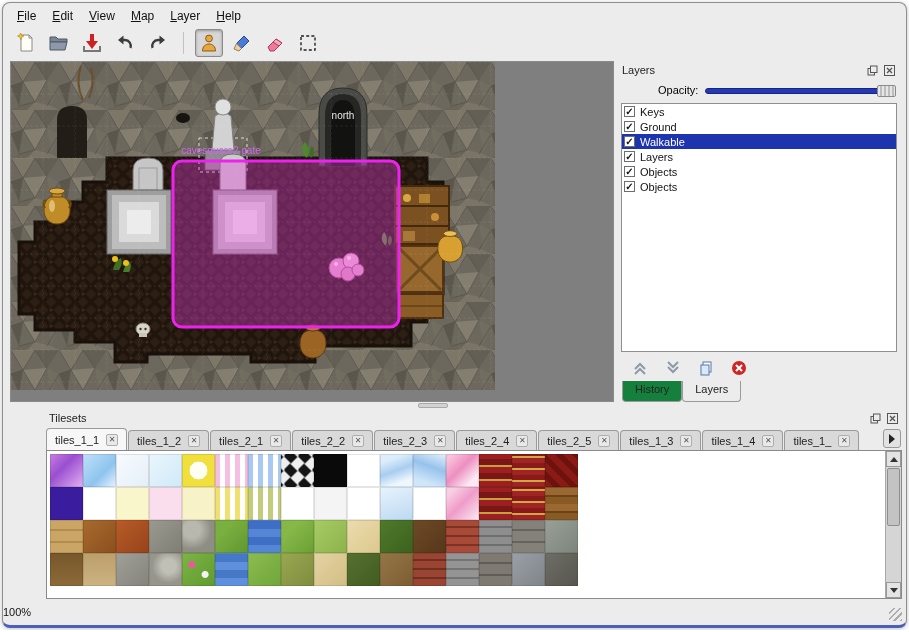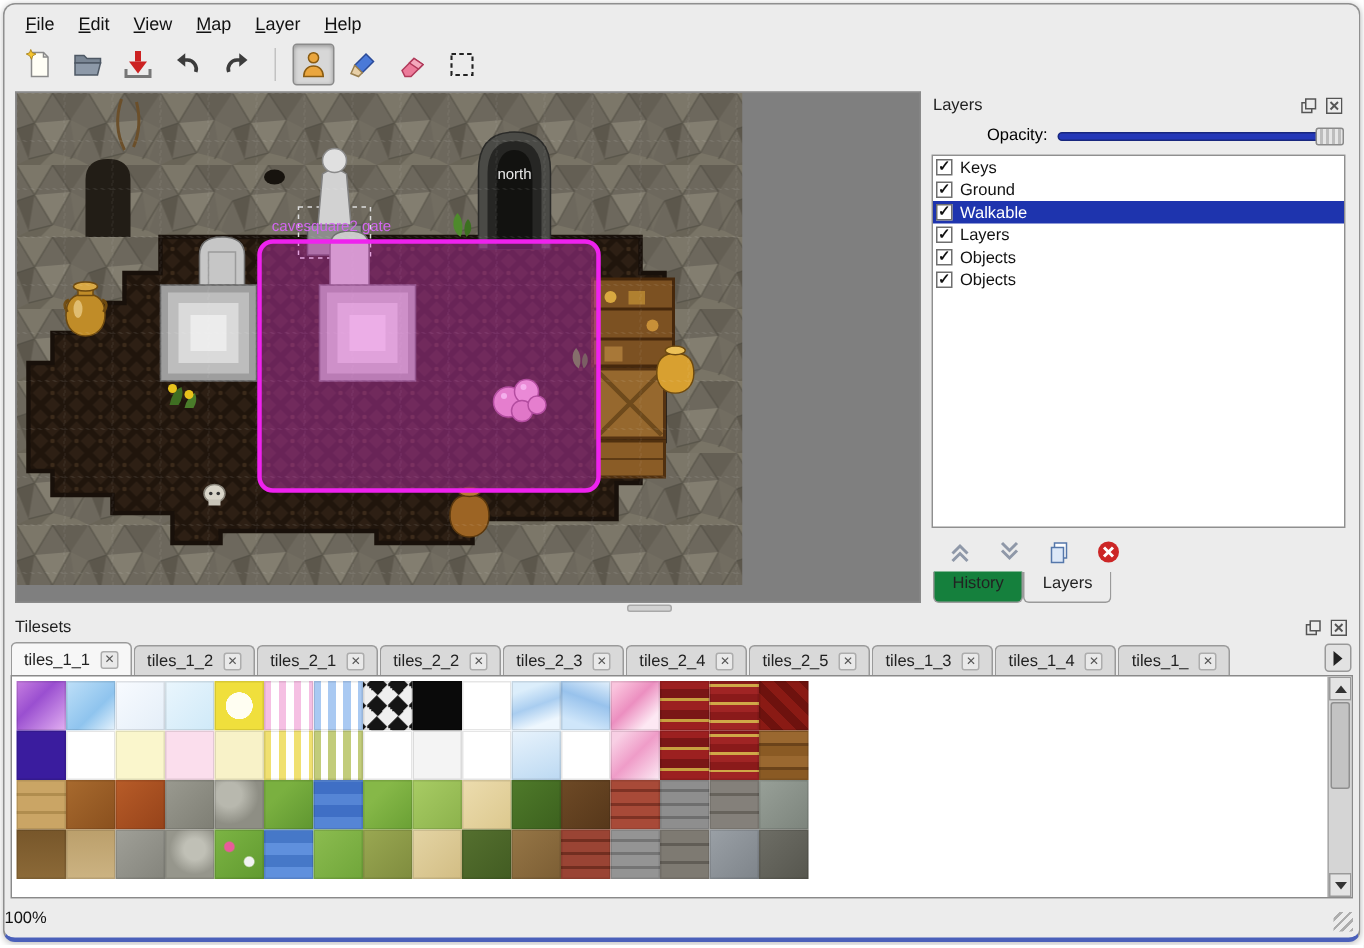--- a/index.html
+++ b/index.html
@@ -38,21 +38,21 @@
   .checkbox{width:11px;height:11px;background:#fff;border:1px solid #6e6e6e;font-size:10px;font-weight:bold;line-height:10px;text-align:center;color:#111;flex:none;}
   .layer-toolbar{height:27px;display:flex;align-items:center;gap:15px;padding:0 12px;}
   .ltb{display:flex;align-items:center;justify-content:center;width:18px;height:18px;}
   .dock-tabs{height:21px;display:flex;padding-left:3px;}
   .dock-tab{font-size:11px;padding:2px 12px 0;border:1px solid #9a9a9a;border-top:none;background:#15803d;border-radius:0 0 4px 4px;color:#222;}
   .dock-tab.active{background:#ececec;}
   
   .splitter{height:7px;position:relative;}
   .splitter .grip{position:absolute;left:46%;top:1px;width:30px;height:5px;background:#d2d2d2;border:1px solid #a8a8a8;border-radius:2px;}
   
-  .tilesets-dock{flex:1;display:flex;flex-direction:column;padding:0 4px;}
+  .tilesets-dock{flex:1;display:flex;flex-direction:column;padding:0 4px;margin-left:39px;}
   .ts-tabs{height:23px;display:flex;align-items:flex-end;position:relative;padding-right:20px;overflow:hidden;}
   .ts-tab{flex:none;display:flex;align-items:center;gap:7px;font-size:11px;height:20px;padding:0 8px;border:1px solid #9a9a9a;border-bottom:none;
      border-radius:4px 4px 0 0;background:#d9d9d9;margin-right:1px;color:#222;}
   .ts-tab.active{background:#f7f7f7;height:22px;}
   .tab-close{width:12px;height:12px;border:1px solid #adadad;border-radius:2px;font-size:8px;line-height:10px;text-align:center;color:#555;background:#e9e9e9;}
   .ts-scroll-btn{position:absolute;right:1px;bottom:2px;width:18px;height:19px;background:#e2e2e2;border:1px solid #999;border-radius:3px;
      display:flex;align-items:center;justify-content:center;}
   .arrow-right{width:0;height:0;border-left:6px solid #222;border-top:5px solid transparent;border-bottom:5px solid transparent;}
   .ts-content{flex:1;background:#fff;border:1px solid #8a8a8a;position:relative;overflow:hidden;}
   #tile-grid{position:absolute;left:3px;top:3px;display:grid;grid-template-columns:repeat(16,33px);grid-auto-rows:33px;}

